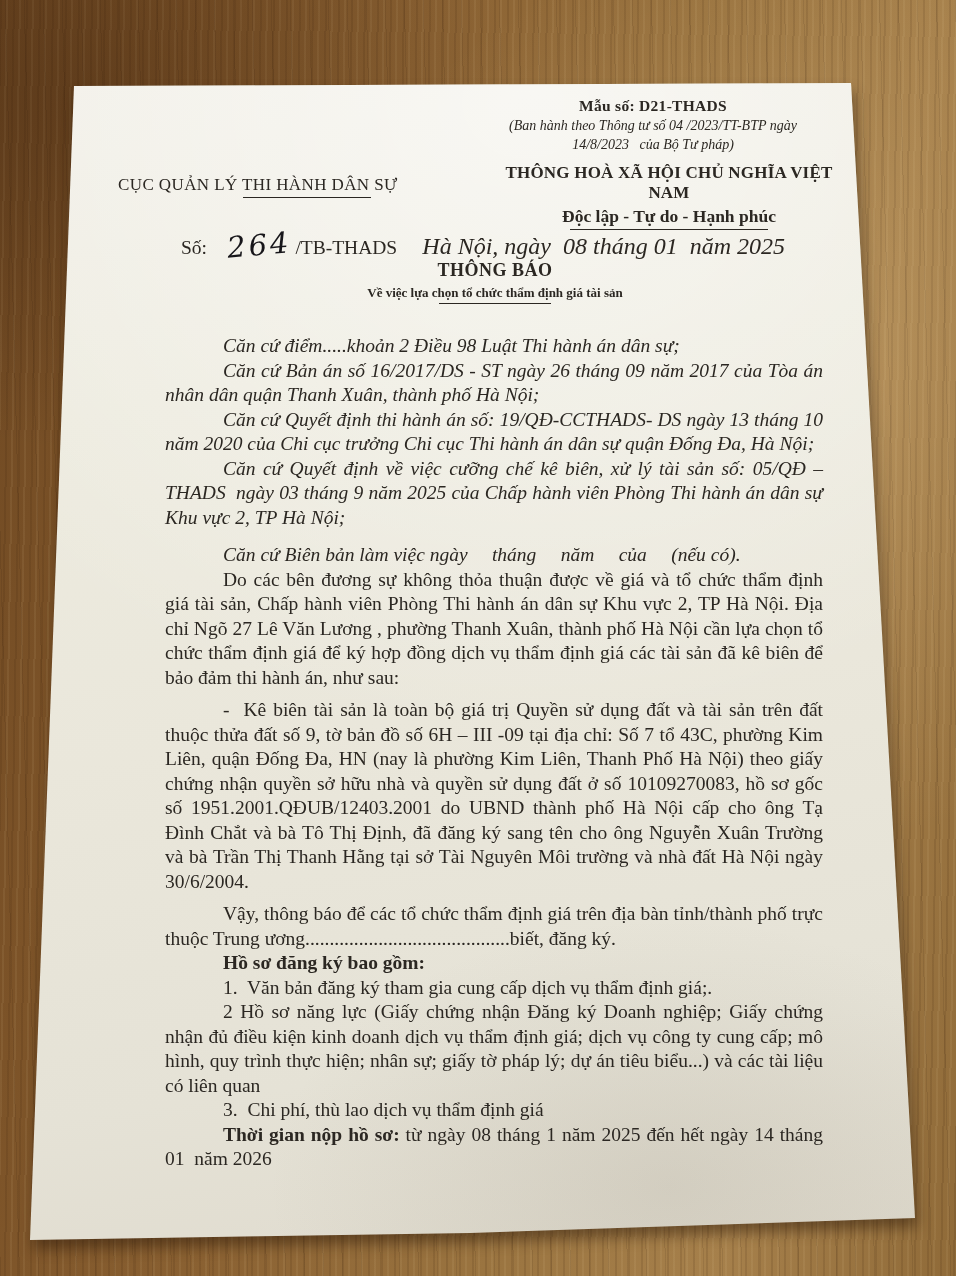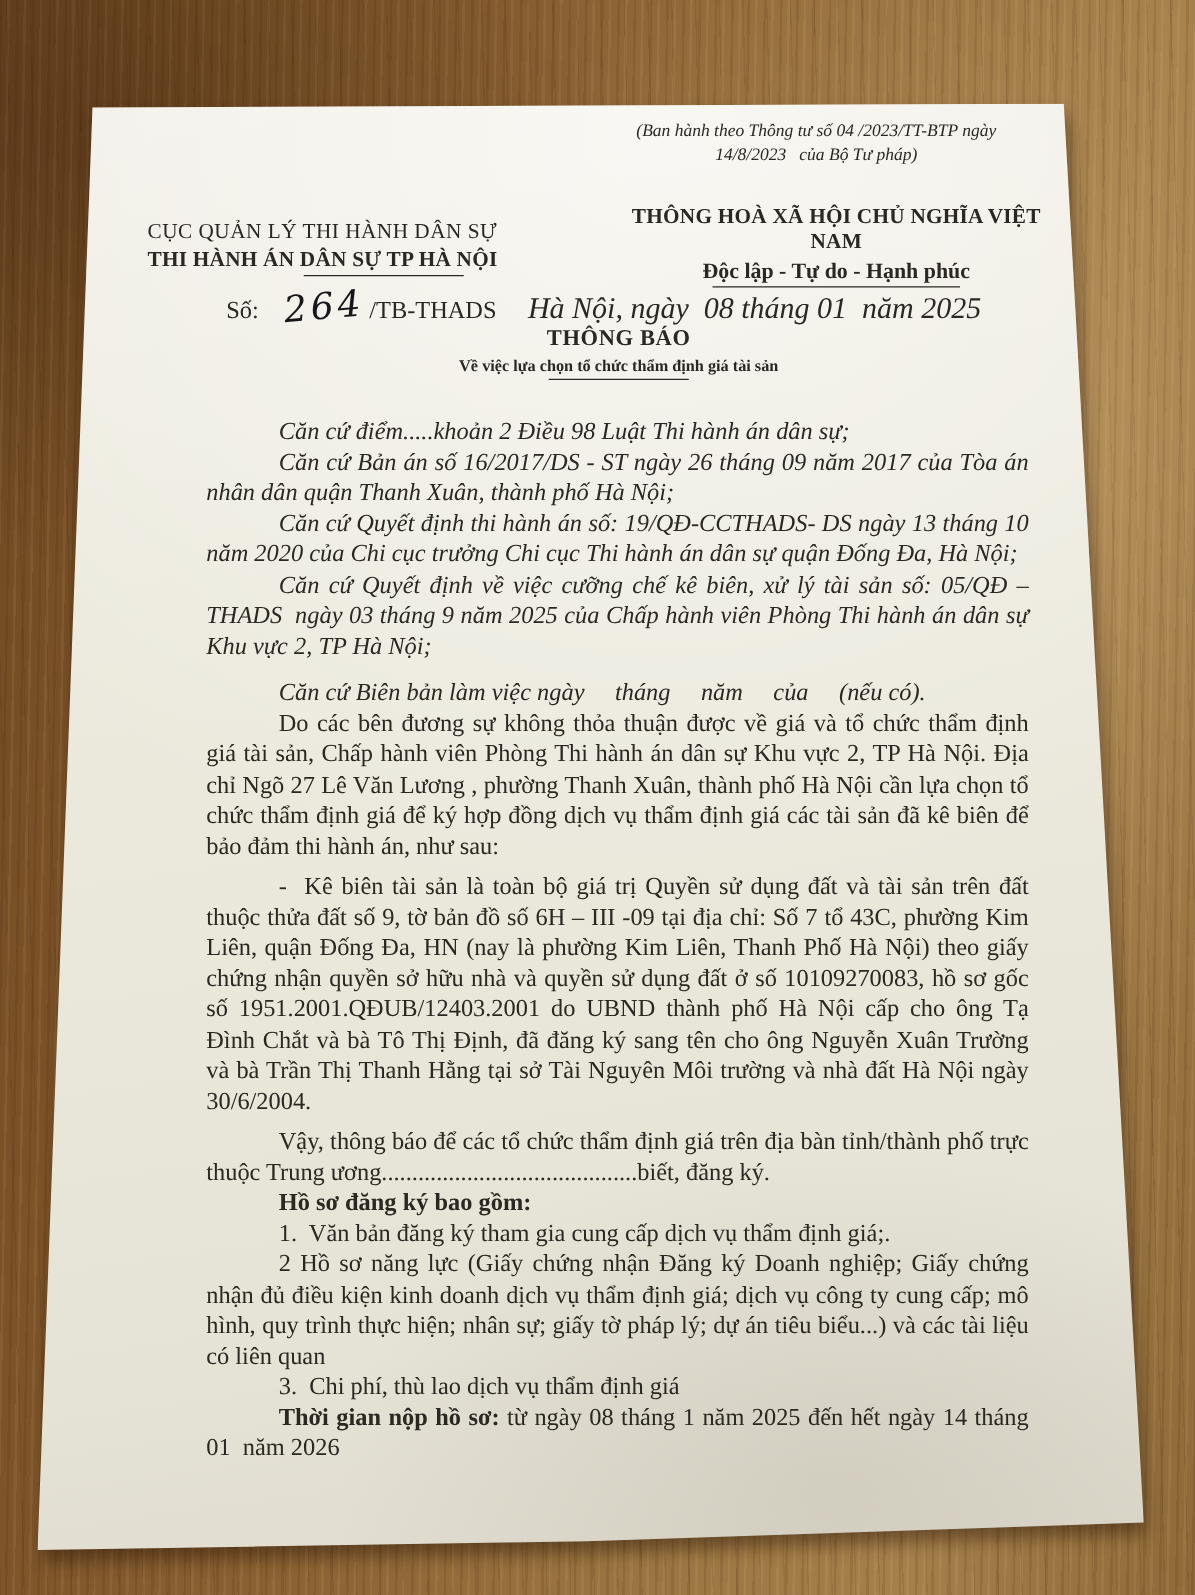--- a/index.html
+++ b/index.html
@@ -71,28 +71,28 @@
 <div class="scene">
   <div class="wood"></div>
 
   <div class="paper-wrap">
     <div class="paper"></div>
   </div>
 
   <div class="doc">
 
     <div class="form-block">
+      <div class="form-no">Mẫu số: D21-THADS</div>
       <div class="form-issued">(Ban hành theo Thông tư số 04 /2023/TT-BTP ngày</div>
       <div class="form-issued">14/8/2023&nbsp;&nbsp; của Bộ Tư pháp)</div>
     </div>
 
     <div class="head-row">
       <div class="head-left">
         <div class="agency1">CỤC QUẢN LÝ THI HÀNH DÂN SỰ</div>
-        <div class="agency2">THI HÀNH ÁN DÂN SỰ TP HÀ NỘI</div>
         <div class="rule rule-left"></div>
       </div>
       <div class="head-right">
         <div class="nat1">THÔNG HOÀ XÃ HỘI CHỦ NGHĨA VIỆT NAM</div>
         <div class="nat2">Độc lập - Tự do - Hạnh phúc</div>
         <div class="rule rule-right"></div>
       </div>
     </div>
 
     <div class="num-row">

